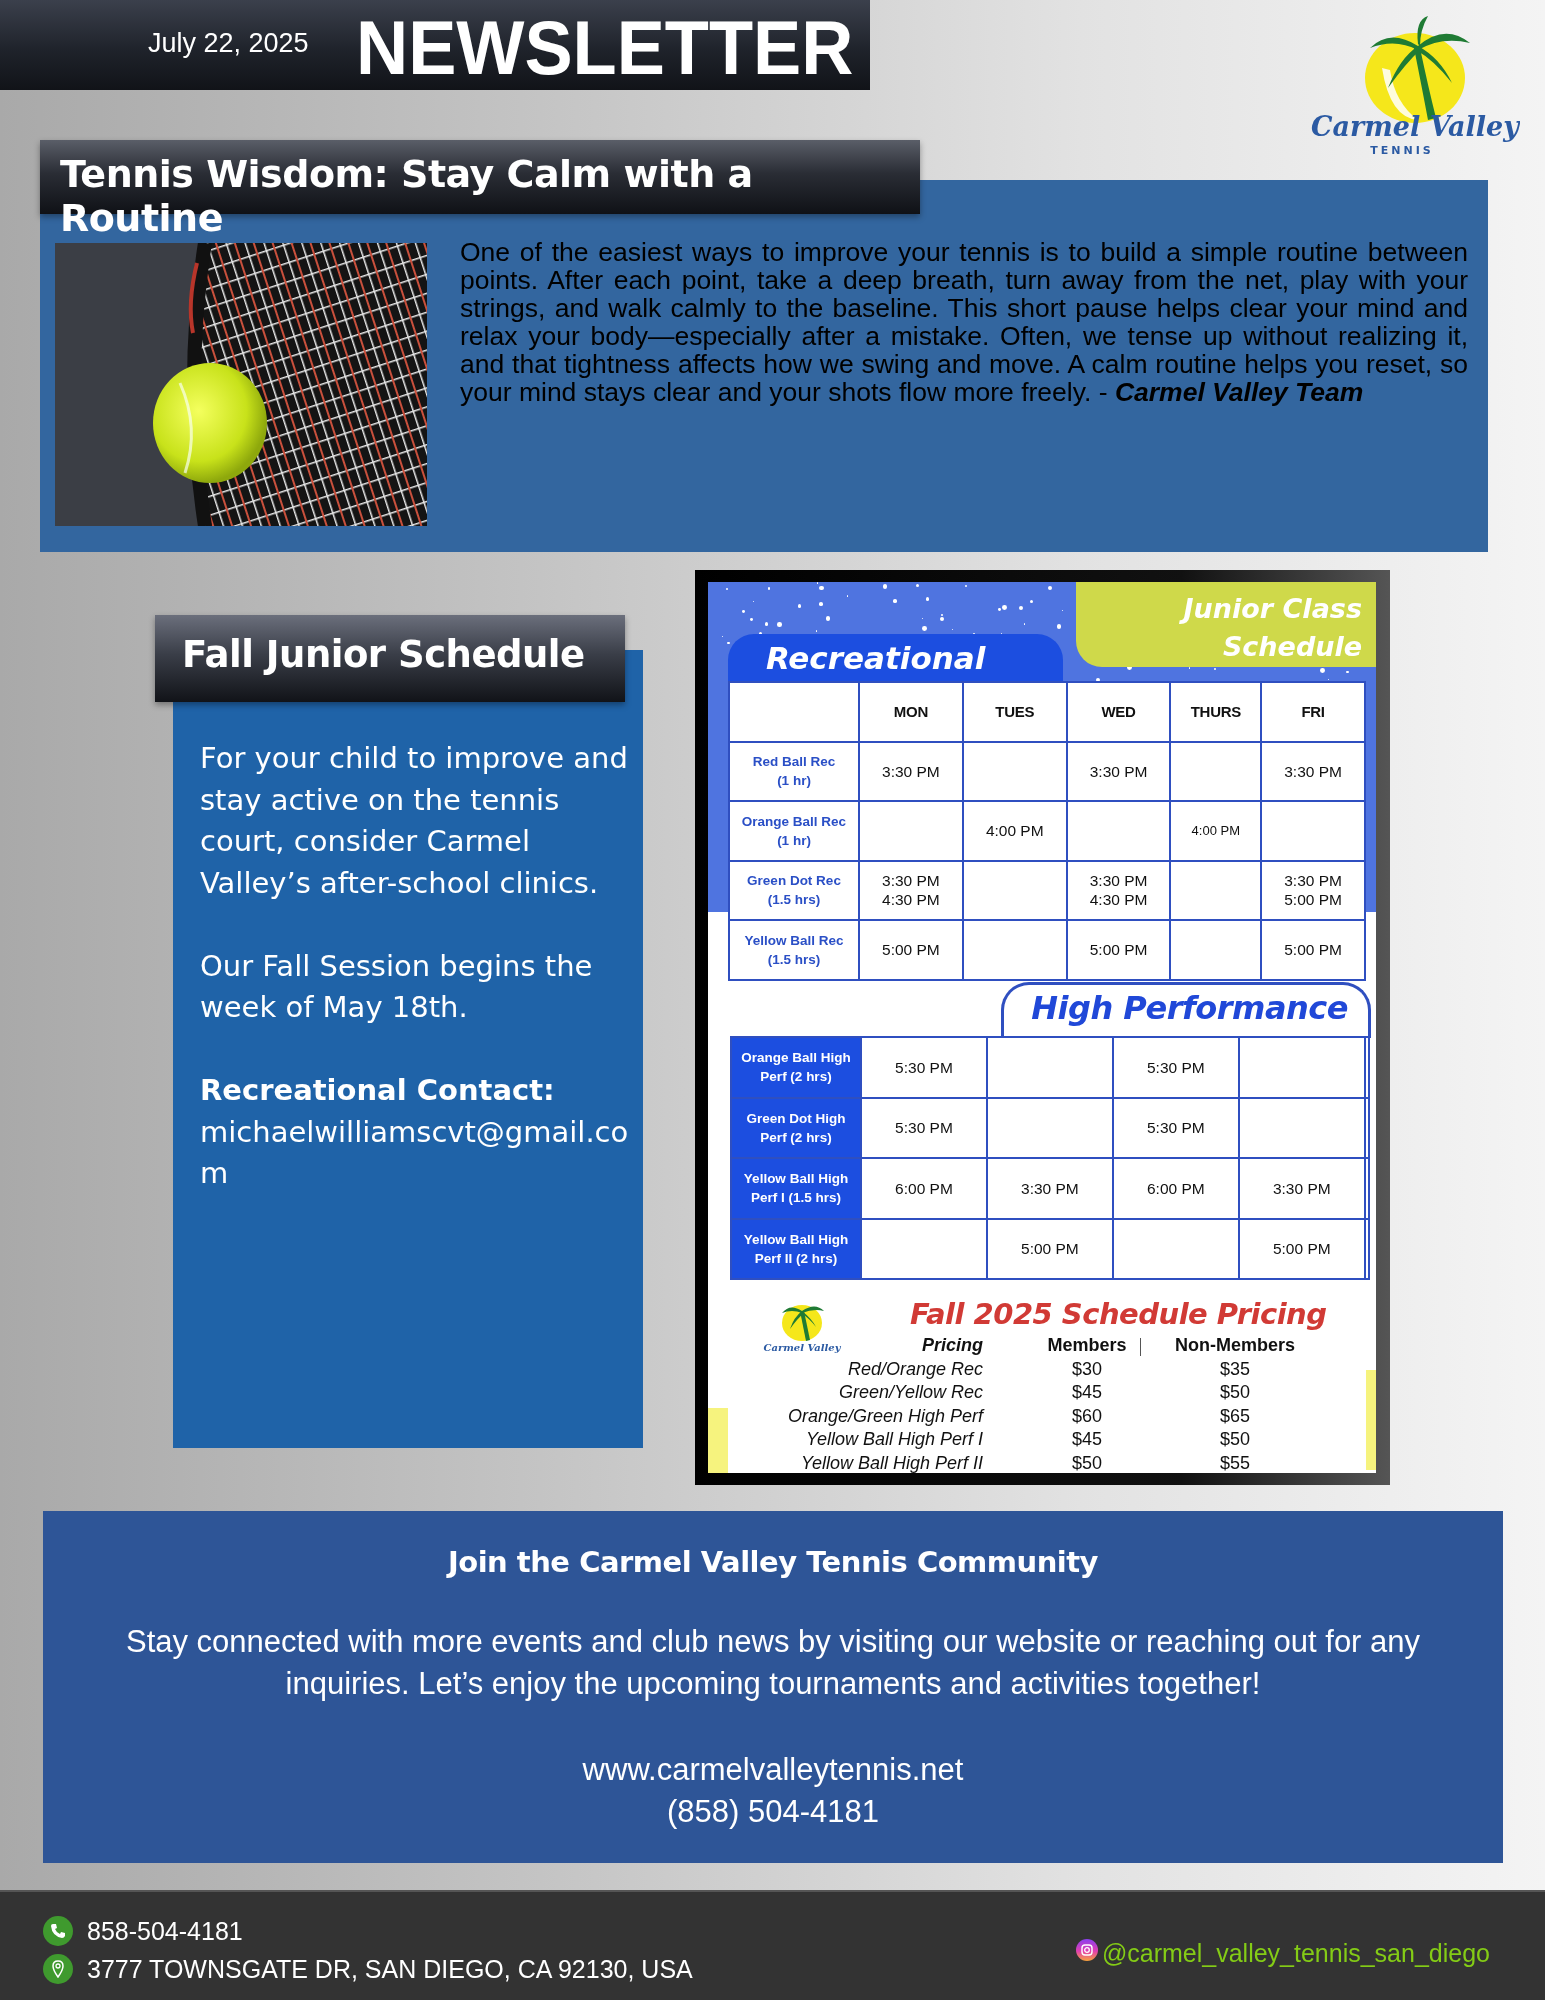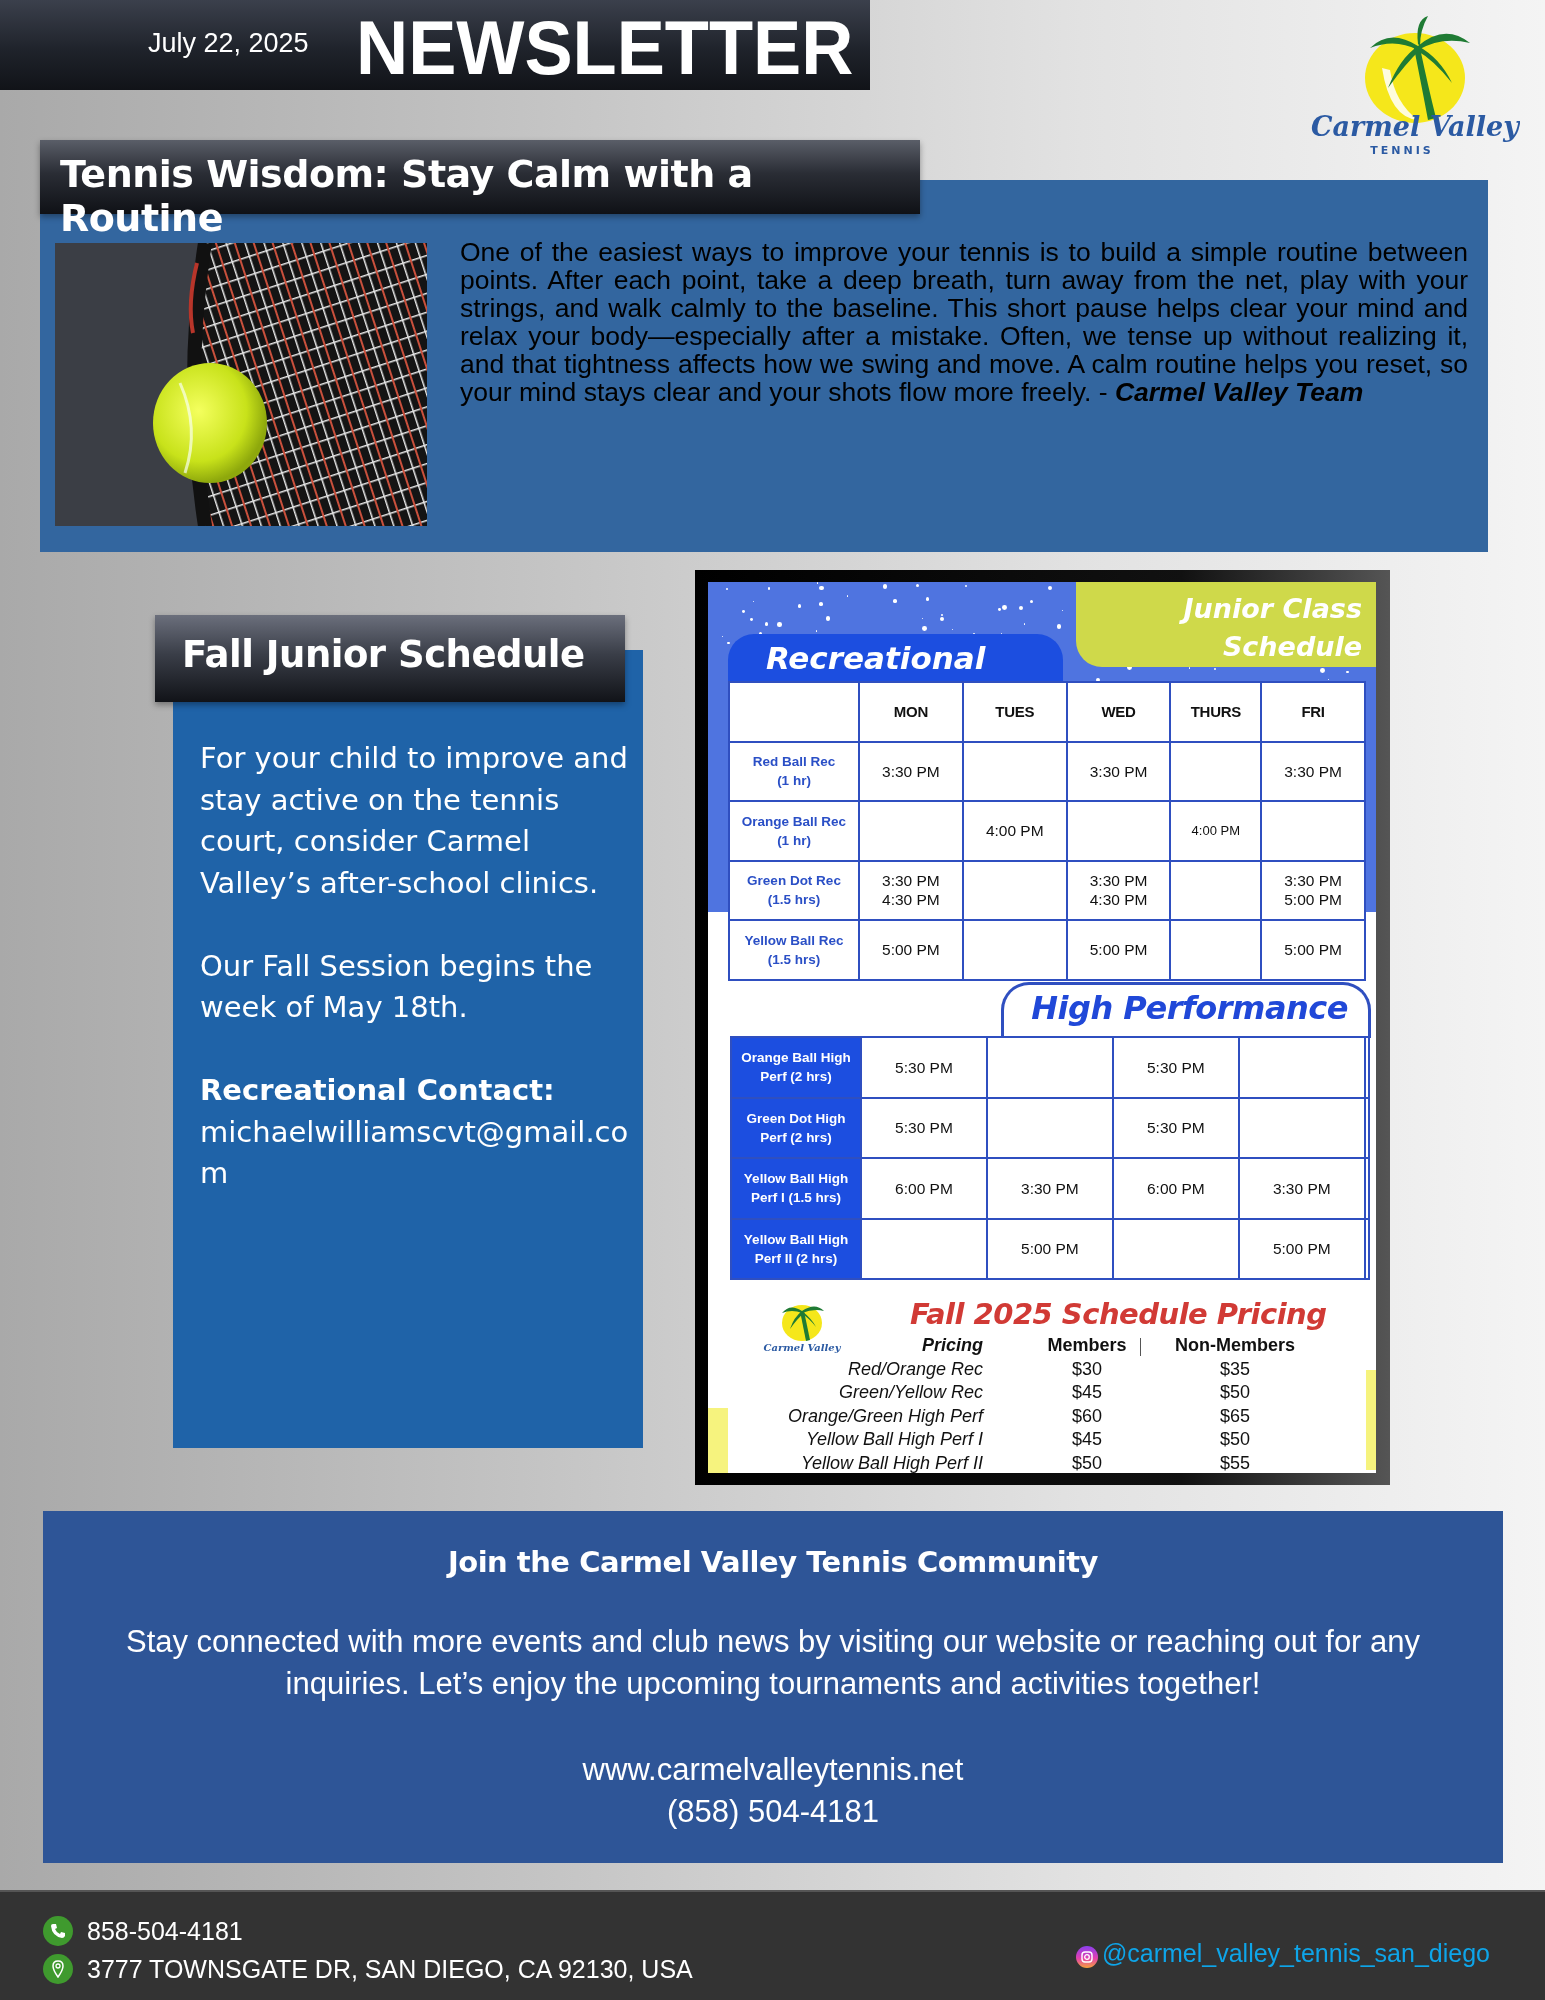--- a/index.html
+++ b/index.html
@@ -168,22 +168,22 @@
   }
   .footer-line {
     position: absolute; left: 43px; display: flex; align-items: center; gap: 14px;
     font-family: "Liberation Sans", sans-serif; font-size: 25px; color: #fff;
   }
   .pin-circle {
     width: 30px; height: 30px; border-radius: 50%; background: #3f9a2e;
     display: flex; align-items: center; justify-content: center;
   }
   .insta {
-    position: absolute; right: 55px; top: 47px; display: flex; align-items: flex-end; gap: 4px;
-    font-family: "Liberation Sans", sans-serif; font-size: 25px; color: #0ea5e9;
+    position: absolute; right: 55px; top: 47px; display: flex; align-items: flex-start; gap: 4px;
+    font-family: "Liberation Sans", sans-serif; font-size: 25px; color: #84cc16;
   }
   .insta-icon {
     width: 22px; height: 22px; border-radius: 50%;
     background: linear-gradient(180deg, #8a3ff0 0%, #e23fb0 55%, #f6a23a 100%);
     display: flex; align-items: center; justify-content: center;
   }
 </style>
 </head>
 <body>
 

